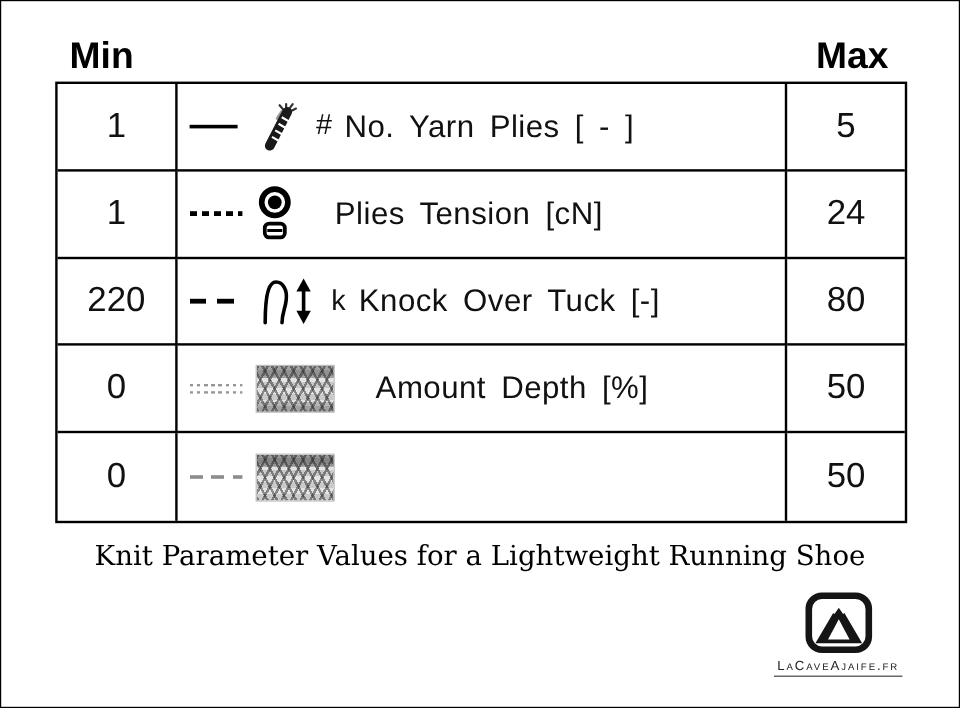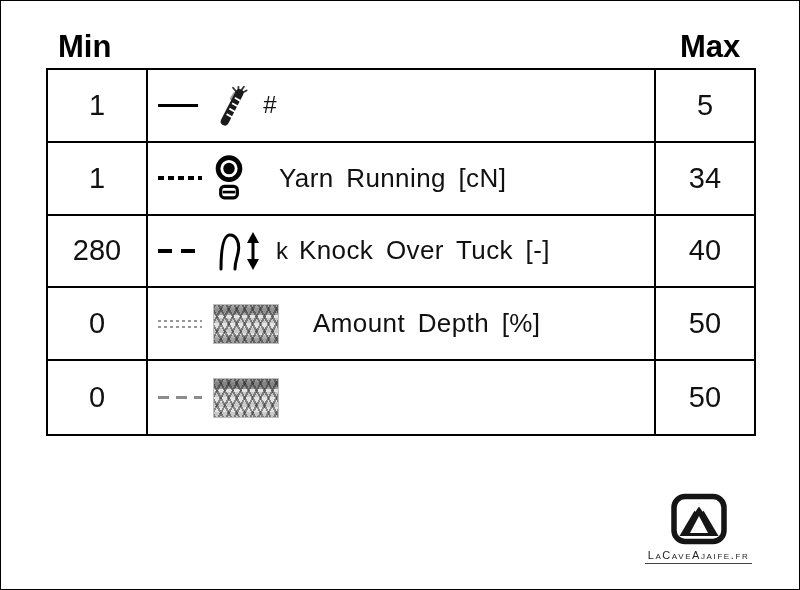--- a/index.html
+++ b/index.html
@@ -78,58 +78,59 @@
         </span>
       <span class="icon-box">
         <svg width="40" height="44" viewBox="0 0 44 44">
           <path d="M28 10 L34 2 M28 10 L28 2 M28 10 L22 3 M29 10 L37 6" stroke="#333" stroke-width="2" fill="none" stroke-linecap="round"></path>
           <path d="M24 9 L20 15" stroke="#9a9a9a" stroke-width="3" stroke-linecap="round"></path>
           <path d="M29 9 L13 40" stroke="#1a1a1a" stroke-width="9" stroke-linecap="round" fill="none"></path>
           <path d="M24 14 l7 4 M21 20 l7 4 M18 26 l7 4 M15 32 l7 4" stroke="#fff" stroke-width="2"></path>
         </svg>
       </span>
       <span class="row-sym">#</span>
+      <span class="row-label">No. Yarn Plies [ - ]</span>
     </div>
     <div class="cell c-max">5</div>
 
     <div class="cell c-min">1</div>
     <div class="cell c-mid">
       <span class="line-sample">
           <span class="ls-dashed"></span>
         </span>
       <span class="icon-box">
         <svg width="32" height="48" viewBox="0 0 30 46">
           <circle cx="15" cy="14" r="10.5" fill="#fff" stroke="#000" stroke-width="4.5"></circle>
           <circle cx="15" cy="14" r="5.5" fill="#000"></circle>
           <rect x="7" y="31" width="16" height="11" rx="3.5" fill="#fff" stroke="#000" stroke-width="3"></rect>
           <line x1="9" y1="36.5" x2="21" y2="36.5" stroke="#000" stroke-width="2.5"></line>
         </svg>
       </span>
       <span class="row-sym"></span>
-      <span class="row-label">Yarn Running [cN]</span>
+      <span class="row-label">Plies Tension [cN]</span>
     </div>
-    <div class="cell c-max">34</div>
+    <div class="cell c-max">24</div>
 
-    <div class="cell c-min">280</div>
+    <div class="cell c-min">220</div>
     <div class="cell c-mid">
       <span class="line-sample">
           <span class="ls-longdash"></span>
         </span>
       <span class="icon-box">
         <svg width="52" height="42" viewBox="0 0 52 42">
           <path d="M8 39 C8 12 12 5 17 5 C23 5 26.5 12 25.5 20 C24.8 27 22 31 22 39" fill="none" stroke="#000" stroke-width="3" stroke-linecap="round"></path>
           <line x1="40" y1="10" x2="40" y2="32" stroke="#000" stroke-width="3"></line>
           <polygon points="40,2 34,13 46,13" fill="#000"></polygon>
           <polygon points="40,40 34,29 46,29" fill="#000"></polygon>
         </svg>
       </span>
       <span class="row-sym">k</span>
       <span class="row-label">Knock Over Tuck [-]</span>
     </div>
-    <div class="cell c-max">40</div>
+    <div class="cell c-max">80</div>
 
     <div class="cell c-min">0</div>
     <div class="cell c-mid">
       <span class="line-sample">
           <span class="ls-dotfaint"></span>
         </span>
       <span class="knit knit-tuck"></span>
       <span class="row-sym"></span>
       <span class="row-label">Amount Depth [%]</span>
     </div>
@@ -140,20 +141,21 @@
       <span class="line-sample">
           <span class="ls-dashfaint"></span>
         </span>
       <span class="knit knit-miss"></span>
       <span class="row-sym"></span>
     </div>
     <div class="cell c-max">50</div>
 
   </div>
 
+  <div class="caption">Knit Parameter Values for a Lightweight Running Shoe</div>
 
   <div class="logo">
     <svg width="58" height="52" viewBox="0 0 58 52">
       <rect x="4" y="3.5" width="50" height="45" rx="11" fill="#fff" stroke="#151515" stroke-width="5.5"></rect>
       <polygon points="29,10 9.5,43 48.5,43" fill="#151515"></polygon>
       <polygon points="29,23 20,40 38,40" fill="#fff"></polygon>
       <path d="M24.5 18 L29 11.5 L33.5 18" stroke="#fff" stroke-width="2.2" fill="none"></path>
     </svg>
     <div class="logo-text">LaCaveAjaife.fr</div>
   </div>

